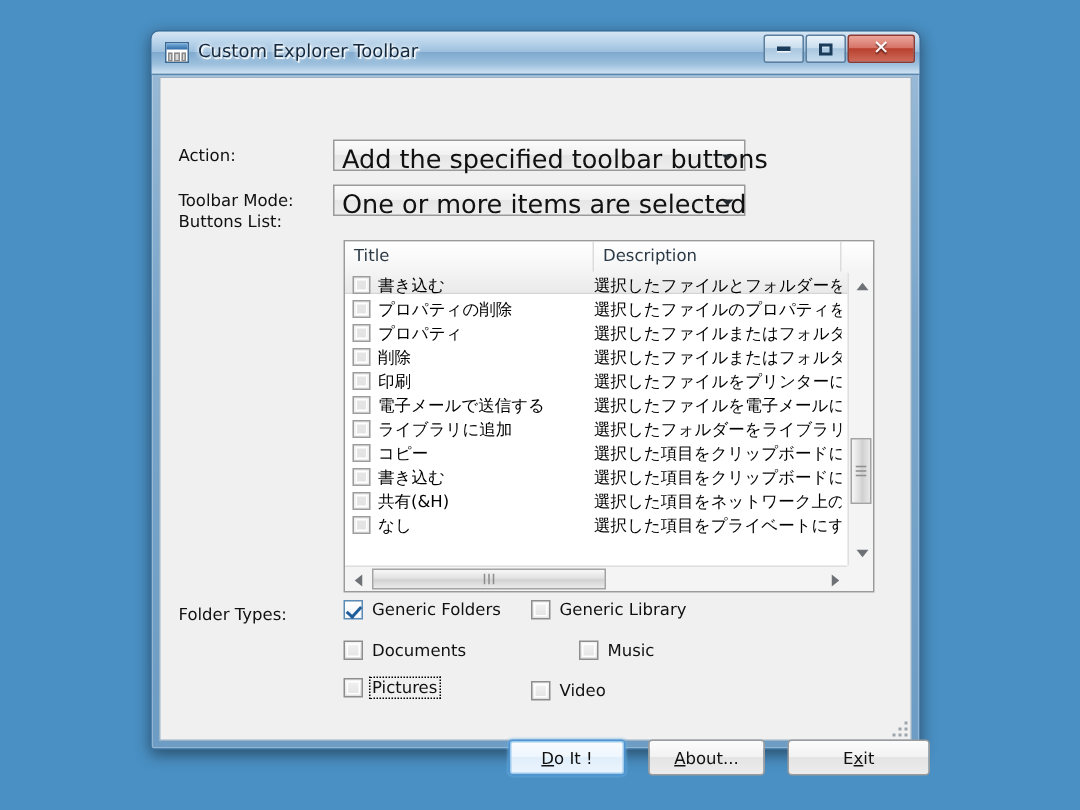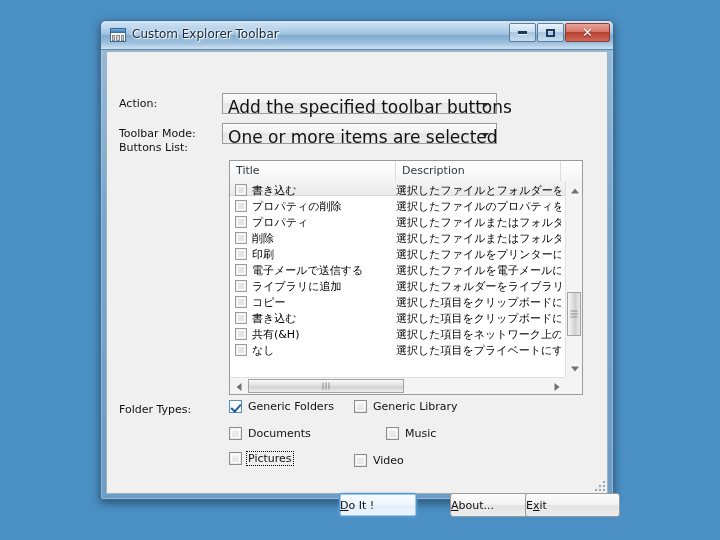--- a/index.html
+++ b/index.html
@@ -278,21 +278,21 @@
   .cklabel.focused { outline: 1px dotted #000; outline-offset: 0px; }
 
   
   .pbtn {
     position: absolute;
     height: 24px;
     background: linear-gradient(to bottom, #fcfcfc 0%, #f2f2f2 48%, #e4e4e4 50%, #ececec 100%);
     border: 1px solid #9b9b9b;
     border-radius: 3px;
     box-sizing: border-box;
-    display: flex; align-items: center; 
+    display: flex; align-items: center; justify-content: center;
     font-size: 11px; color: #111;
   }
   .pbtn.default {
     border: 1px solid #4d94d0;
     box-shadow: 0 0 0 1px #9ecbed inset, 0 0 2px #6fb2e5;
     background: linear-gradient(to bottom, #fbfdff 0%, #eef6fd 48%, #e0eefb 50%, #ecf5fd 100%);
   }
   .pbtn u { text-decoration: underline; }
 </style>
 </head>
@@ -500,21 +500,21 @@
           <span class="ckbox">
             <i></i>
           </span>
           <span class="cklabel">Video</span>
         </div>
       </div>
 
     <div class="pbtn default" style="left:232px; top:441px; width:78px;">
       <span><u>D</u><span>o It !</span></span>
     </div>
-    <div class="pbtn" style="left:325px; top:441px; width:78px;margin-left:18px;">
+    <div class="pbtn" style="left:325px; top:441px; width:78px;">
       <span><u>A</u><span>bout...</span></span>
     </div>
     <div class="pbtn" style="left:418px; top:441px; width:95px;">
       <span><span>E</span><u>x</u><span>it</span></span>
     </div>
 
     <div id="resize-grip">
       <span style="right:0; bottom:0; width:2px; height:2px;"></span>
       <span style="right:4px; bottom:0; width:2px; height:2px;"></span>
       <span style="right:8px; bottom:0; width:2px; height:2px;"></span>

